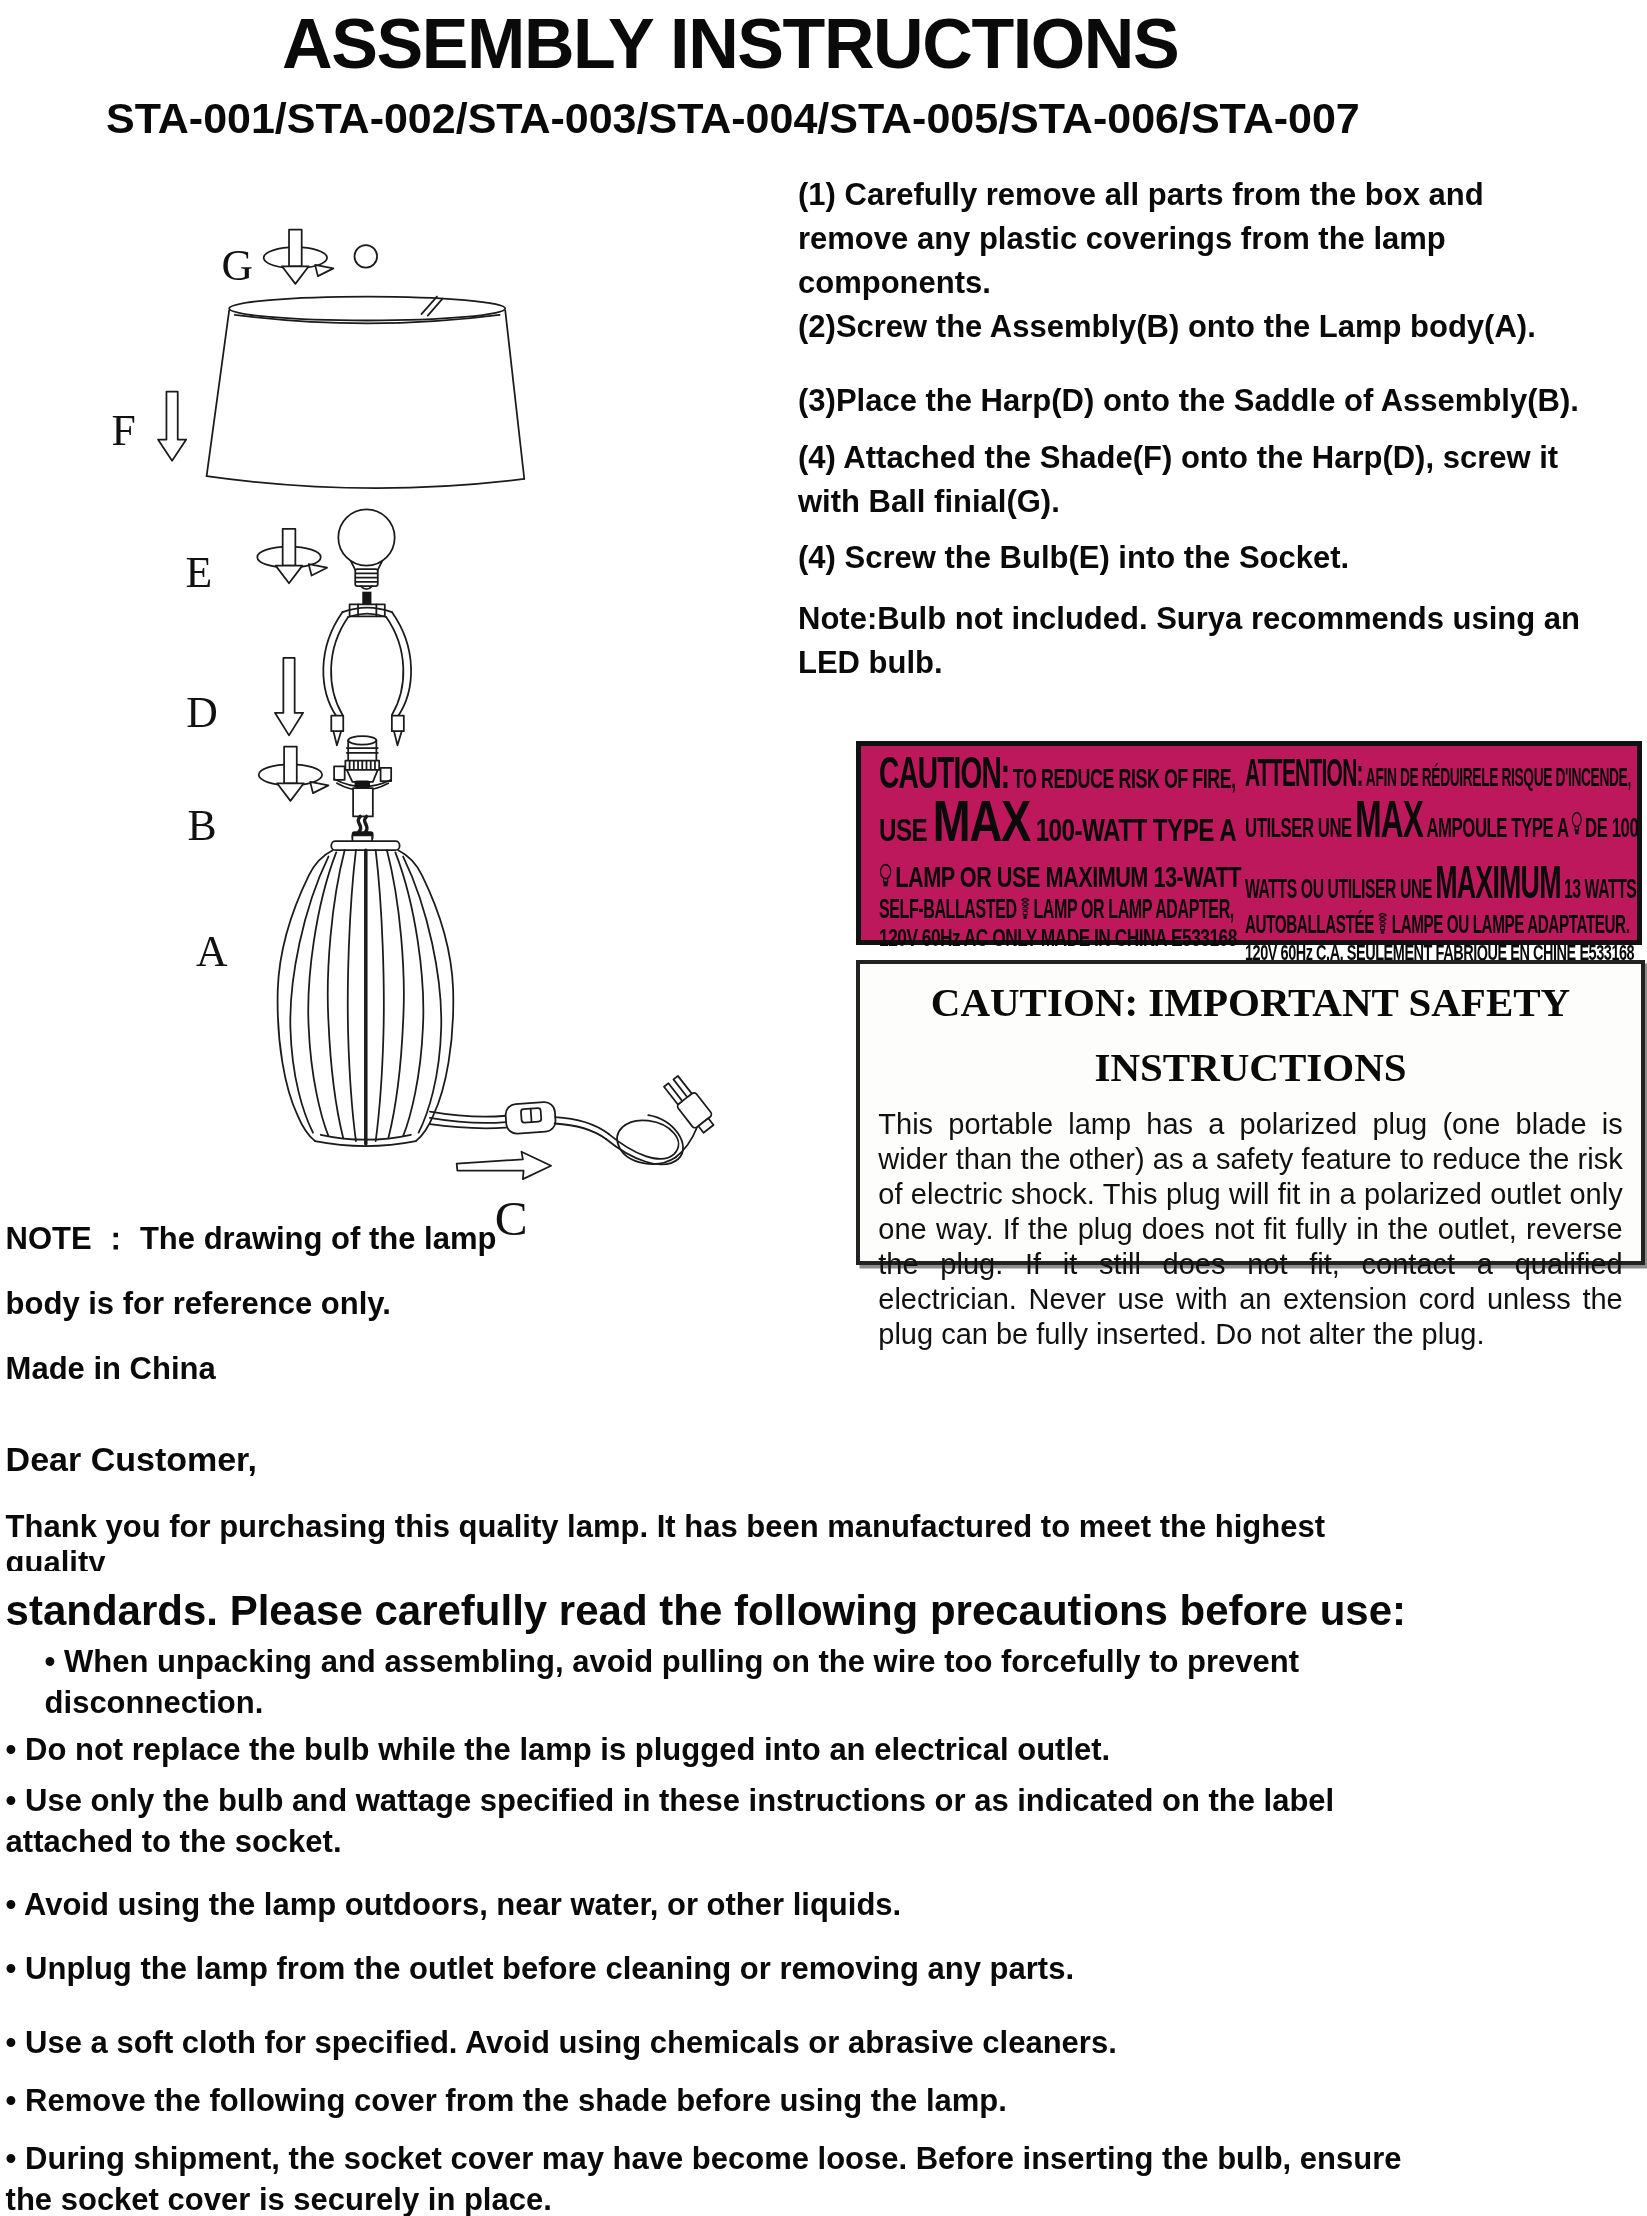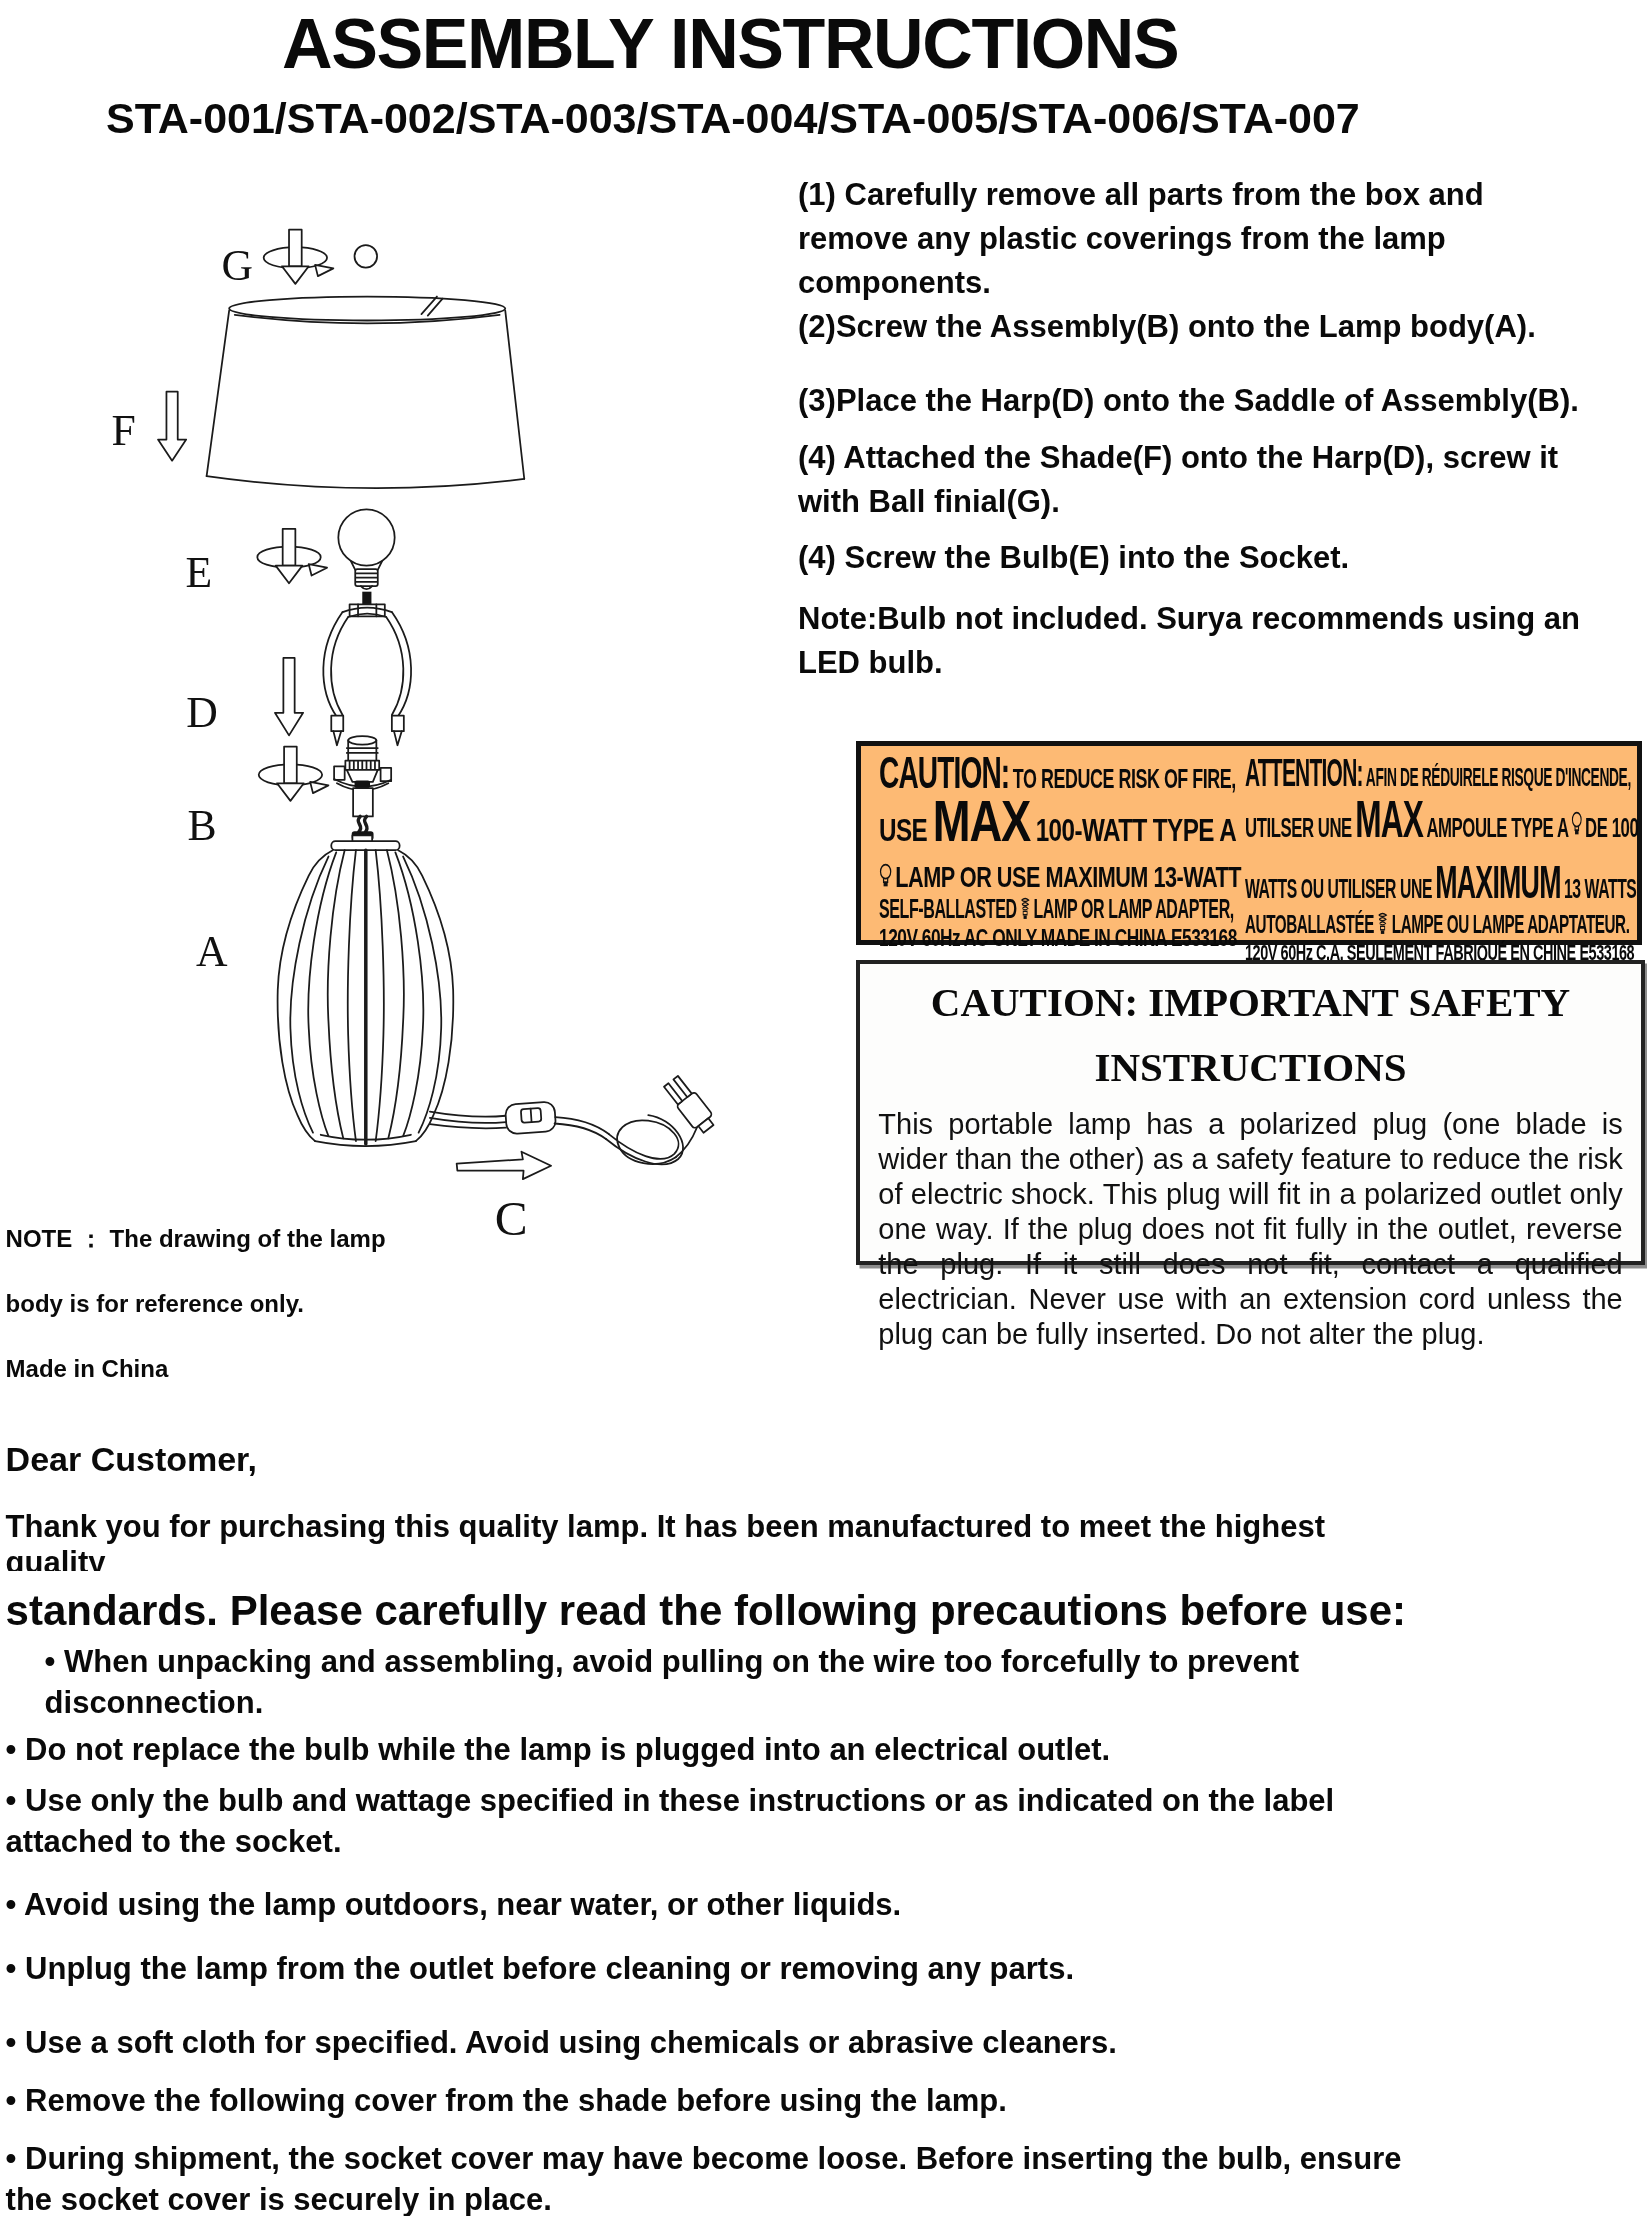--- a/index.html
+++ b/index.html
@@ -22,21 +22,21 @@
   
   .diagram{left:0;top:0;}
   svg .ln{stroke:#1b1b1b;stroke-width:2.5;fill:none;stroke-linecap:round;stroke-linejoin:round;}
   svg .wf{stroke:#1b1b1b;stroke-width:2.5;fill:#ffffff;stroke-linejoin:round;}
   svg .k{fill:#141414;stroke:none;}
   svg .thick{stroke-width:5;}
   svg text{font-family:"Liberation Serif",serif;font-size:62px;fill:#111;}
 
   
   .cl{left:856px;top:741px;width:786px;height:204px;border:5px solid #111;box-sizing:border-box;
-      display:flex;background:#fdba74;}
+      display:flex;background:#be185d;}
   .cl-col{box-sizing:border-box;overflow:visible;}
   .cl-en{width:377px;padding:5.6px 1.4px 0 18.3px;}
   .cl-fr{width:399px;padding:5.6px 1.4px 0 7px;}
   .cl-row{display:flex;align-items:baseline;white-space:nowrap;width:max-content;font-weight:bold;letter-spacing:-0.7px;}
   .cl-row .ico{align-self:center;flex:0 0 auto;}
   .w-big{font-size:44px;line-height:42px;letter-spacing:-1.4px;}
   .w-max{font-size:58px;line-height:49px;letter-spacing:-1.4px;}
   .fr .w-big{font-size:38px;}
   .fr .w-max{font-size:51px;}
   .t40{font-size:28px;} .t44{font-size:31px;} .t42{font-size:30px;} .t36{font-size:25px;}
@@ -46,21 +46,21 @@
   .gap8{margin-left:5.6px;} .gap10{margin-left:7px;} .gap6{margin-left:4.2px;}
 
   
   .sb{left:856px;top:960px;width:789px;height:305px;border:4.2px solid #222;box-sizing:border-box;
       padding:15.5px 18.3px 0 18.3px;background:#fdfdfc;box-shadow:3.5px 3.5px 0 rgba(0,0,0,.45);}
   .sb h1{margin:0;text-align:center;font-family:"Liberation Serif",serif;font-weight:bold;font-size:41px;line-height:45px;}
   .sb .h2{margin-top:20px;}
   .sb p{margin:17px 0 0 0;font-size:29px;line-height:35px;text-align:justify;font-weight:normal;color:#111;}
 
   
-  .noteblk{left:5.6px;top:1206px;font-size:24px;font-weight:bold;line-height:65px;white-space:pre-line;}
+  .noteblk{left:5.6px;top:1206px;font-size:31px;font-weight:bold;line-height:65px;white-space:pre-line;}
 
   
   .dear{left:5.6px;top:1440px;font-size:34px;font-weight:bold;}
   .intro1{left:5.6px;top:1509px;font-size:31px;font-weight:bold;white-space:nowrap;}
   .introclip{left:5.6px;top:1547px;height:24px;overflow:hidden;font-size:31px;line-height:31px;font-weight:bold;}
   .intro3{left:5.6px;top:1587px;font-size:42px;font-weight:bold;}
   .bullets{left:5.6px;top:1641px;width:1636px;font-size:31px;font-weight:bold;line-height:41px;}
   .bullets .bl{white-space:pre-line;}
   .bullets .bl:nth-child(1){margin-bottom:5.6px;margin-left:39px;}
   .bullets .bl:nth-child(2){margin-bottom:10px;}

